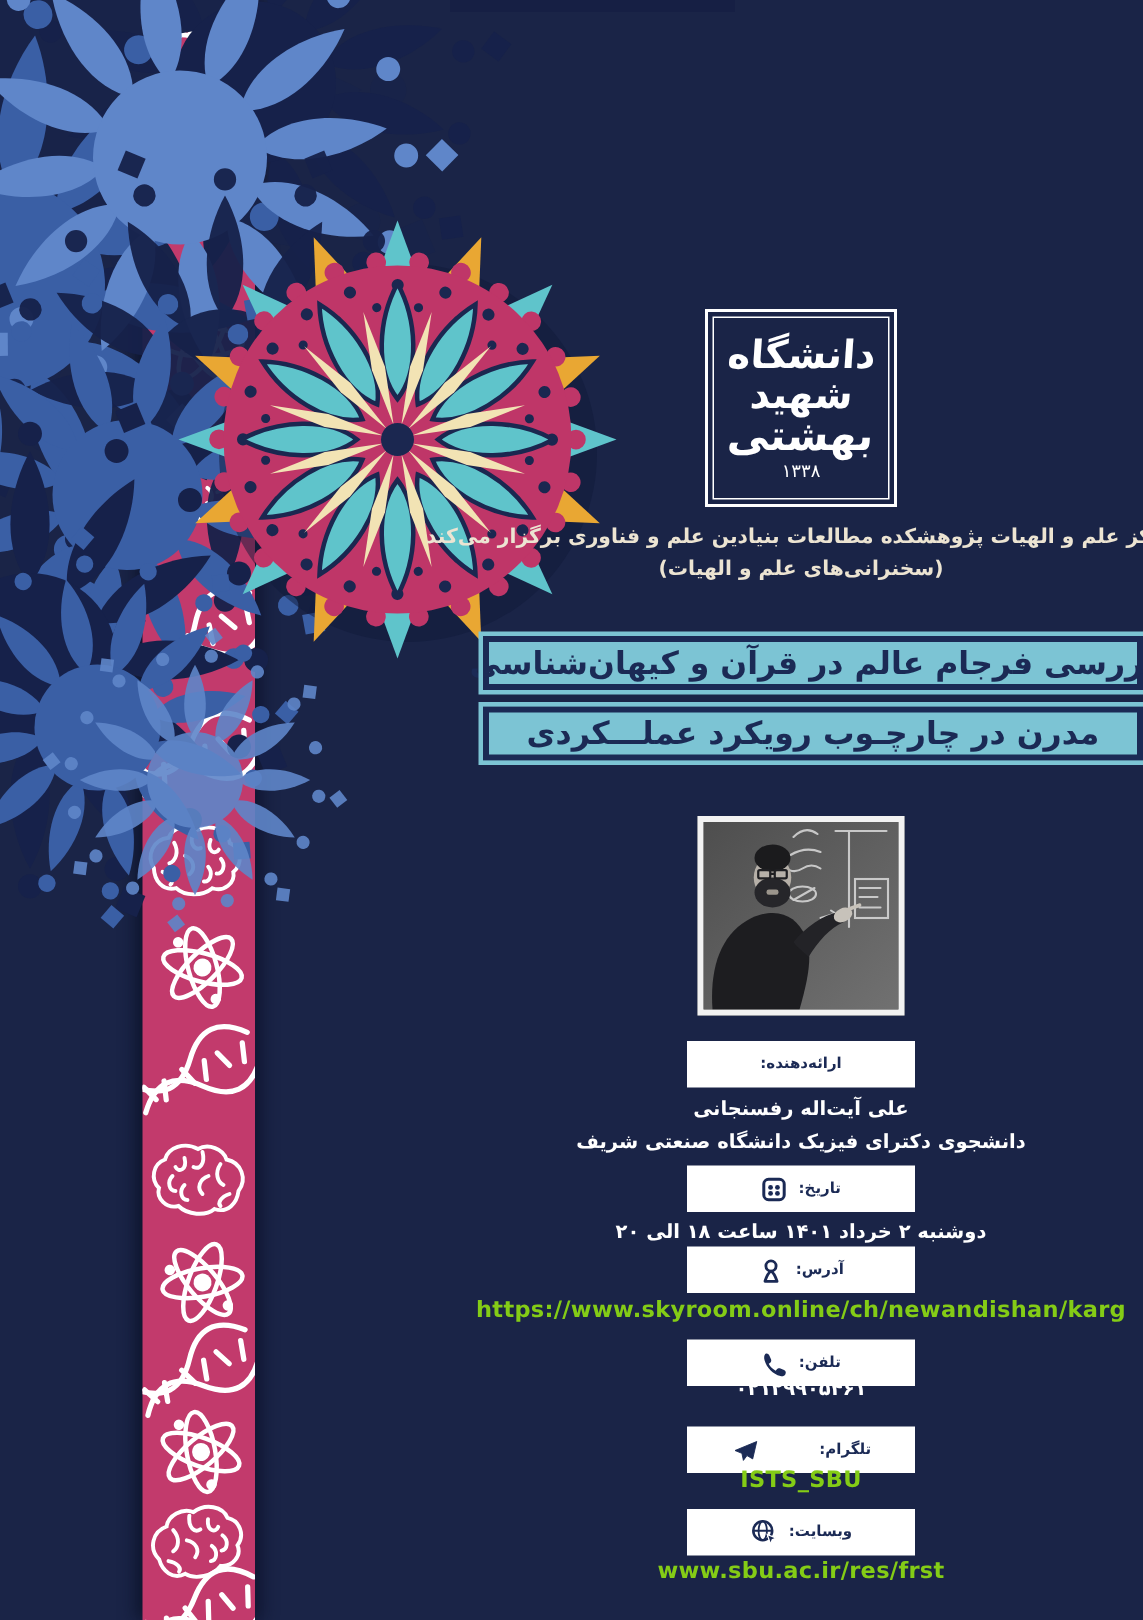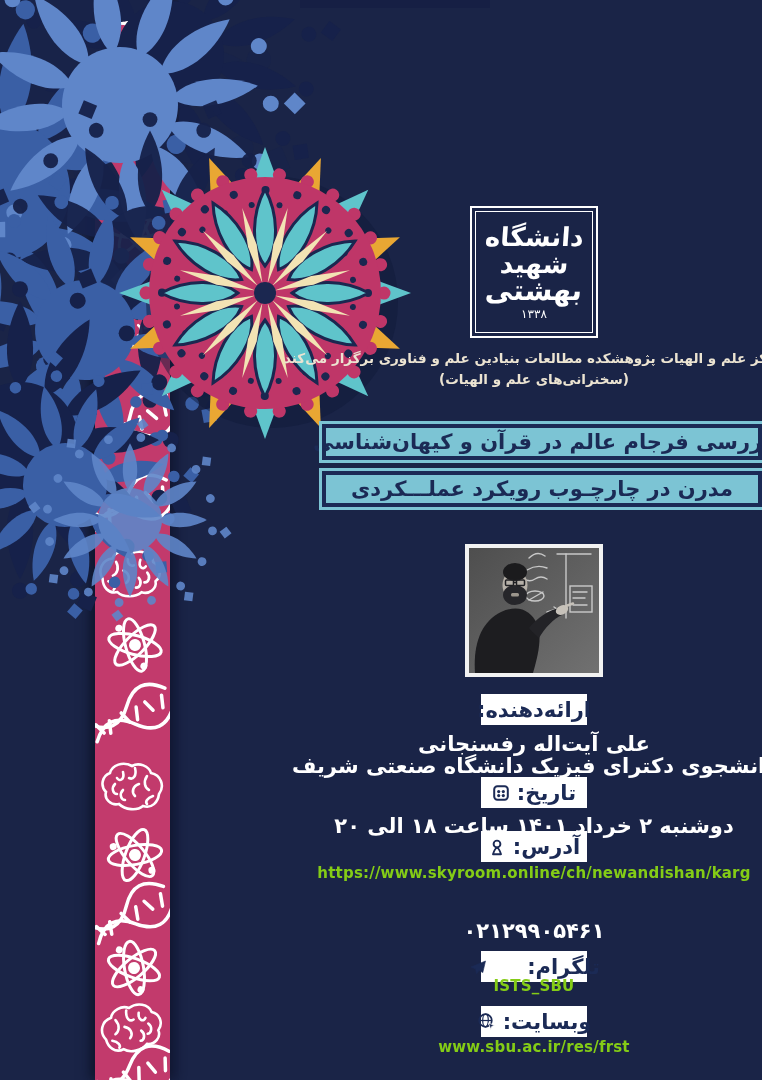--- a/index.html
+++ b/index.html
@@ -33,26 +33,26 @@
     border:4px solid #1b2a55;outline:3px solid #7cc4d4;box-sizing:border-box;
     display:flex;align-items:center;justify-content:center;
   }
   .title-text{color:#1b2a55;font-weight:bold;font-size:21px;white-space:nowrap;}
 
   
   .photo-frame{top:544px;width:130px;height:125px;border:4px solid #f2f2f2;background:#555;}
 
   
   .label-box{
-    width:106px;height:31px;background:#fff;color:#1b2a55;
+    width:152px;height:31px;background:#fff;color:#1b2a55;
     display:flex;align-items:center;justify-content:center;gap:7px;
-    font-weight:bold;font-size:21px;box-sizing:border-box;
+    font-weight:bold;font-size:10px;box-sizing:border-box;
   }
   .label-box svg{flex:0 0 auto;}
-  .value{color:#fff;font-weight:bold;font-size:21px;}
+  .value{color:#fff;font-weight:bold;font-size:13px;}
   .value-latin{color:#84cc16;font-weight:bold;font-size:15px;letter-spacing:.2px;}
   .phone-digits{letter-spacing:2px;}
 </style>
 </head>
 <body>
 
 <div class="poster">
 
   <div class="stripe">
     <svg width="75" height="1080" viewBox="0 0 75 1080">
@@ -302,20 +302,26 @@
 
     <div class="centered label-box" style="top:831px;" dir="rtl">
       <span>آدرس:</span>
       <svg width="18" height="18" viewBox="0 0 18 18">
         <circle cx="9" cy="6" r="3.4" fill="none" stroke="#1b2a55" stroke-width="1.9"></circle>
         <path d="M5,16.2 C6.2,12.4 7.4,10.3 9,9.5 C10.6,10.3 11.8,12.4 13,16.2 Z" fill="none" stroke="#1b2a55" stroke-width="1.9" stroke-linejoin="round"></path>
       </svg>
     </div>
     <div class="centered value-latin" style="top:864px;" dir="ltr">https://www.skyroom.online/ch/newandishan/karg</div>
 
+    <div class="centered label-box" style="top:893px;" dir="rtl">
+      <span>تلفن:</span>
+      <svg width="18" height="18" viewBox="0 0 18 18">
+        <path d="M3.2,2.6 C4.4,2.1 5.4,2.6 5.9,3.7 L7,6.1 C7.4,7 7.1,8 6.3,8.6 L5.5,9.2 C6.5,11.2 8.1,12.8 10.1,13.8 L10.8,13 C11.4,12.2 12.4,11.9 13.3,12.3 L15.7,13.4 C16.8,13.9 17.2,15 16.6,16.1 C16,17.3 14.6,17.8 13.3,17.4 C8.2,15.9 4.2,11.9 2.7,6.8 C2.3,5.2 2.3,3.4 3.2,2.6 Z" fill="#1b2a55"></path>
+      </svg>
+    </div>
     <div class="centered value phone-digits" style="top:919px;" dir="ltr">۰۲۱۲۹۹۰۵۴۶۱</div>
 
     <div class="centered label-box" style="top:951px;gap:40px;" dir="rtl">
       <span>تلگرام:</span>
       <svg width="19" height="18" viewBox="0 0 19 18">
         <path d="M17.5,3 L3,9 L7.6,10.9 L8.6,15.6 L11,12.4 L14.8,14.6 Z" fill="#1b2a55" stroke="#1b2a55" stroke-width="0.6" stroke-linejoin="round"></path>
       </svg>
     </div>
     <div class="centered value-latin" style="top:977px;" dir="ltr">ISTS_SBU</div>
 

